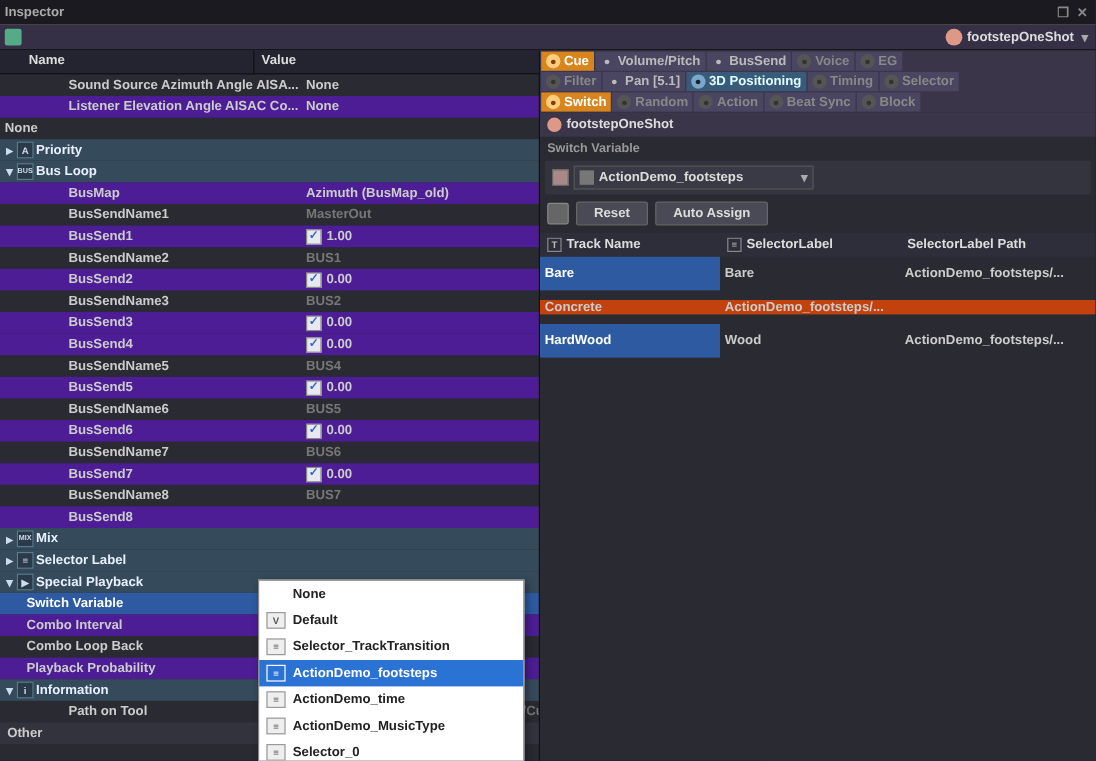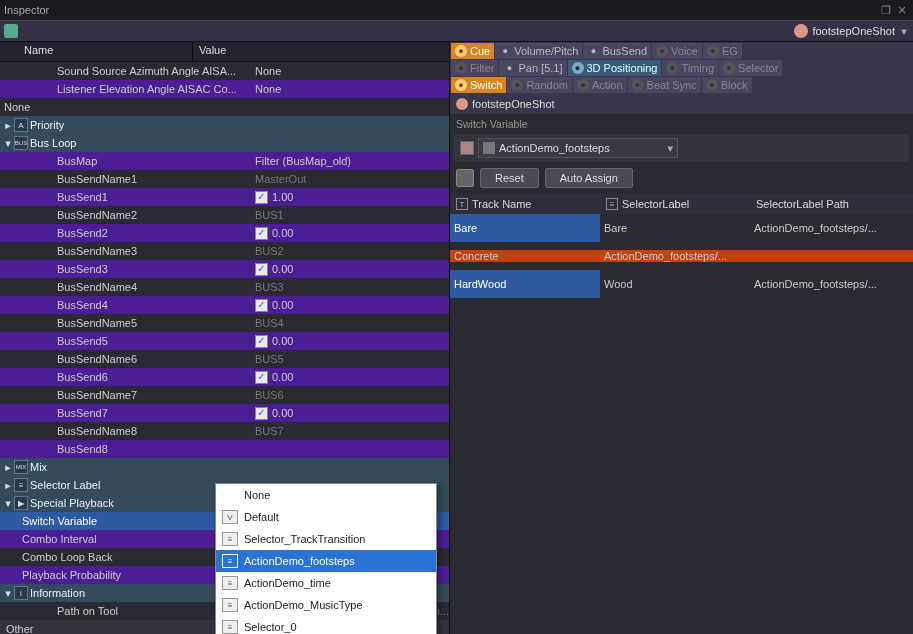--- a/index.html
+++ b/index.html
@@ -1,39 +1,39 @@
 <!DOCTYPE html>
 <html><head>
 <meta charset="utf-8">
 <style>
 * { margin: 0; padding: 0; box-sizing: border-box; font-family: "Segoe UI", Tahoma, sans-serif; font-size: 11px; }
 body { background: #2a2a30; color: #ccc; overflow: hidden; width: 913px; height: 634px; }
 
-.window { width: 913px; height: 634px; display: flex; flex-direction: column; background: #222228; }
+.window { width: 913px; height: 634px; display: flex; flex-direction: column; background: #222228; font-weight: bold; }
 
 
 .titlebar { height: 20px; background: #1a1a20; display: flex; align-items: center; padding: 0 4px; color: #aaa; }
 .titlebar .title { flex: 1; }
 .titlebar .winbtn { width: 14px; height: 14px; margin-left: 2px; display: flex; align-items: center; justify-content: center; color: #888; cursor: pointer; }
 
 
 .topstrip { height: 22px; background: #353045; display: flex; align-items: center; padding: 0 4px; color: #ddd; border-top: 1px solid #444; border-bottom: 1px solid #111; }
 .topstrip .left-icon { width: 14px; height: 14px; background: #5a8; border-radius: 2px; margin-right: 4px; }
 .topstrip .spacer { flex: 1; }
 .topstrip .item-icon { width: 14px; height: 14px; background: #d98; border-radius: 50%; margin-right: 4px; }
 .topstrip .menu-arrow { width: 10px; text-align: center; color: #aaa; margin-left: 4px; cursor: pointer; }
 
 
 .main { flex: 1; display: flex; min-height: 0; }
 
 
 .left { width: 450px; display: flex; flex-direction: column; background: #2a2a32; border-right: 1px solid #111; position: relative; }
 .left-header { height: 20px; display: flex; background: #242430; color: #ddd; border-bottom: 1px solid #111; }
 .left-header .col { padding: 2px 6px; overflow: hidden; white-space: nowrap; }
-.left-header .col.name { width: 193px; border-right: 1px solid #111; padding-left: 24px; }
+.left-header .col.name { width: 212px; border-right: 1px solid #111; padding-left: 24px; }
 .left-header .col.value { flex: 1; }
 
 .left-body { flex: 1; overflow-y: auto; overflow-x: hidden; position: relative; }
 .left-body::-webkit-scrollbar { width: 14px; }
 .left-body::-webkit-scrollbar-track { background: #2a2a32; }
 .left-body::-webkit-scrollbar-thumb { background: #555568; border: 2px solid #2a2a32; border-radius: 3px; }
 
 .row { height: 18px; display: flex; align-items: center; font-size: 11px; }
 .row .name { width: 212px; padding-left: 4px; white-space: nowrap; overflow: hidden; text-overflow: ellipsis; display: flex; align-items: center; }
 .row .value { flex: 1; padding-left: 4px; white-space: nowrap; overflow: hidden; display: flex; align-items: center; }
@@ -152,21 +152,21 @@
         </div>
 
         <div class="category">
           <span class="tw">▾</span>
           <span class="caticon" style="font-size:6px;">BUS</span>
           <span class="label">Bus Loop</span>
         </div>
 
         <div class="row subrow alt">
           <div class="name">BusMap</div>
-          <div class="value">Filter (BusMap_old)</div>
+          <div class="value">Azimuth (BusMap_old)</div>
         </div>
 
         <div id="bussend-rows">
             <div class="row subrow">
               <div class="name">BusSendName1</div>
               <div class="value dim">
                 <span>MasterOut</span>
               </div>
             </div>
             <div class="row subrow alt">
@@ -193,26 +193,20 @@
               <div class="name">BusSendName3</div>
               <div class="value dim">
                 <span>BUS2</span>
               </div>
             </div>
             <div class="row subrow alt">
               <div class="name">BusSend3</div>
               <div class="value">
                 <span class="chk">✓</span>
                 <span>0.00</span>
-              </div>
-            </div>
-            <div class="row subrow">
-              <div class="name">BusSendName4</div>
-              <div class="value dim">
-                <span>BUS3</span>
               </div>
             </div>
             <div class="row subrow alt">
               <div class="name">BusSend4</div>
               <div class="value">
                 <span class="chk">✓</span>
                 <span>0.00</span>
               </div>
             </div>
             <div class="row subrow">

